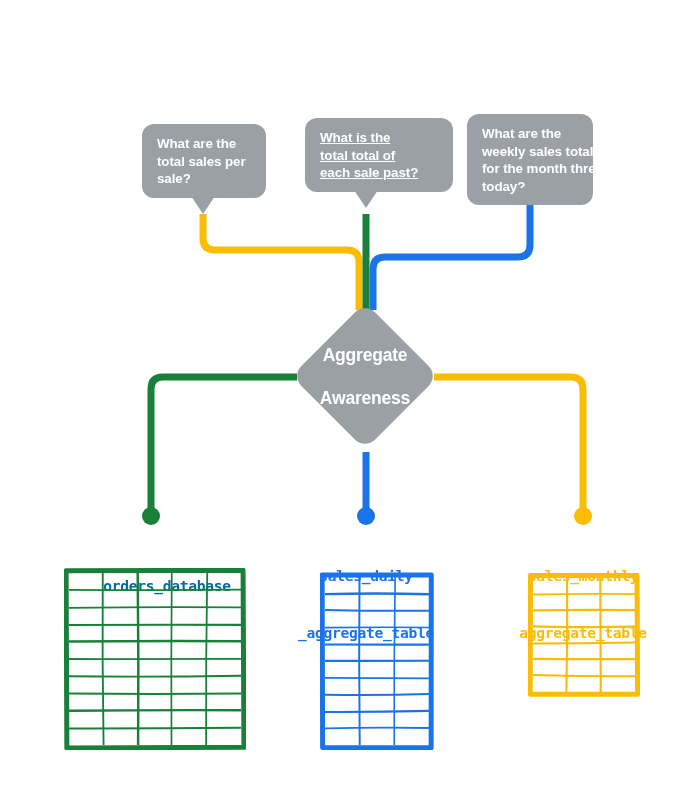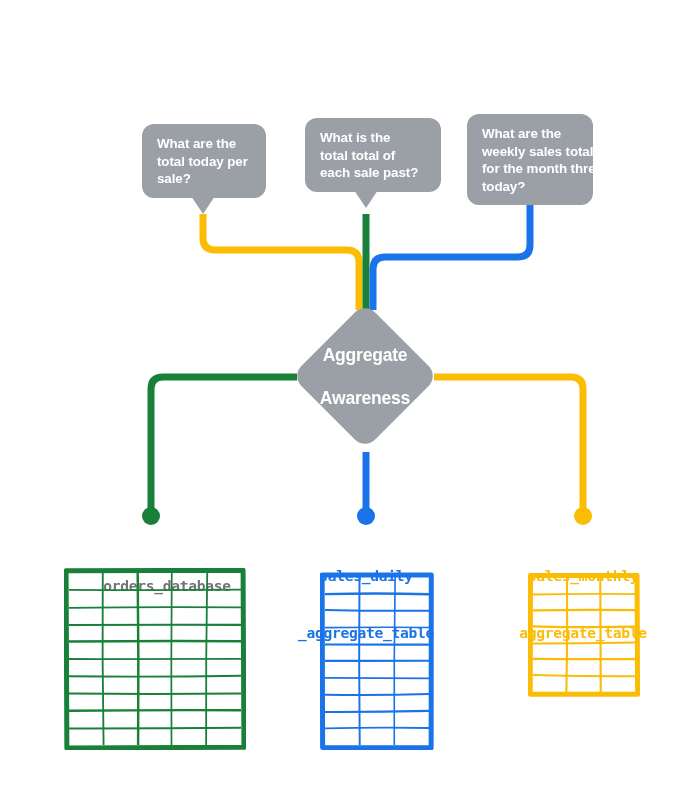--- a/index.html
+++ b/index.html
@@ -123,26 +123,26 @@
       <path stroke="#FBBC04" d="M 434,377 L 571,377 Q 583,377 583,389 L 583,512"></path>
     </g>
 
     <circle cx="151" cy="516" r="9" fill="#188038"></circle>
     <circle cx="366" cy="516" r="9" fill="#1A73E8"></circle>
     <circle cx="583" cy="516" r="9" fill="#FBBC04"></circle>
   </svg>
 
   <div class="bubble" style="left:142px; top:124px; width:124px;">
     <span class="line">What are the</span>
-    <span class="line">total today per</span>
+    <span class="line">total sales per</span>
     <span class="line">sale?</span>
   </div>
   <div class="tail" style="left:191px; top:196px;"></div>
 
-  <div class="bubble" style="left:305px; top:118px; width:136px;">
+  <div class="bubble" style="left:305px; top:118px; width:148px;text-decoration:underline;">
     <span class="line">What is the</span>
     <span class="line">total total of</span>
     <span class="line">each sale past?</span>
   </div>
   <div class="tail" style="left:354px; top:190px;"></div>
 
   <div class="bubble" style="left:467px; top:114px; width:126px;">
     <span class="line">What are the</span>
     <span class="line">weekly sales totals</span>
     <span class="line">for the month three</span>
@@ -151,21 +151,21 @@
   <div class="tail" style="left:518px; top:188px;"></div>
 
   <div id="diamond-wrap">
     <div id="diamond-shape"></div>
     <div id="diamond-label">
       <span>Aggregate</span>
       <span>Awareness</span>
     </div>
   </div>
 
-  <div class="caption" style="left:72px; top:538px; width:190px; color:#737373;">
+  <div class="caption" style="left:72px; top:538px; width:190px; color:#0369a1;">
     <span class="line">orders_database</span>
   </div>
 
   <div class="caption" style="left:296px; top:528px; width:140px; color:#1A73E8;">
     <span class="line">sales_daily</span>
     <span class="line">_aggregate_table</span>
   </div>
 
   <div class="caption" style="left:512px; top:528px; width:142px; color:#FBBC04;">
     <span class="line">sales_monthly</span>

